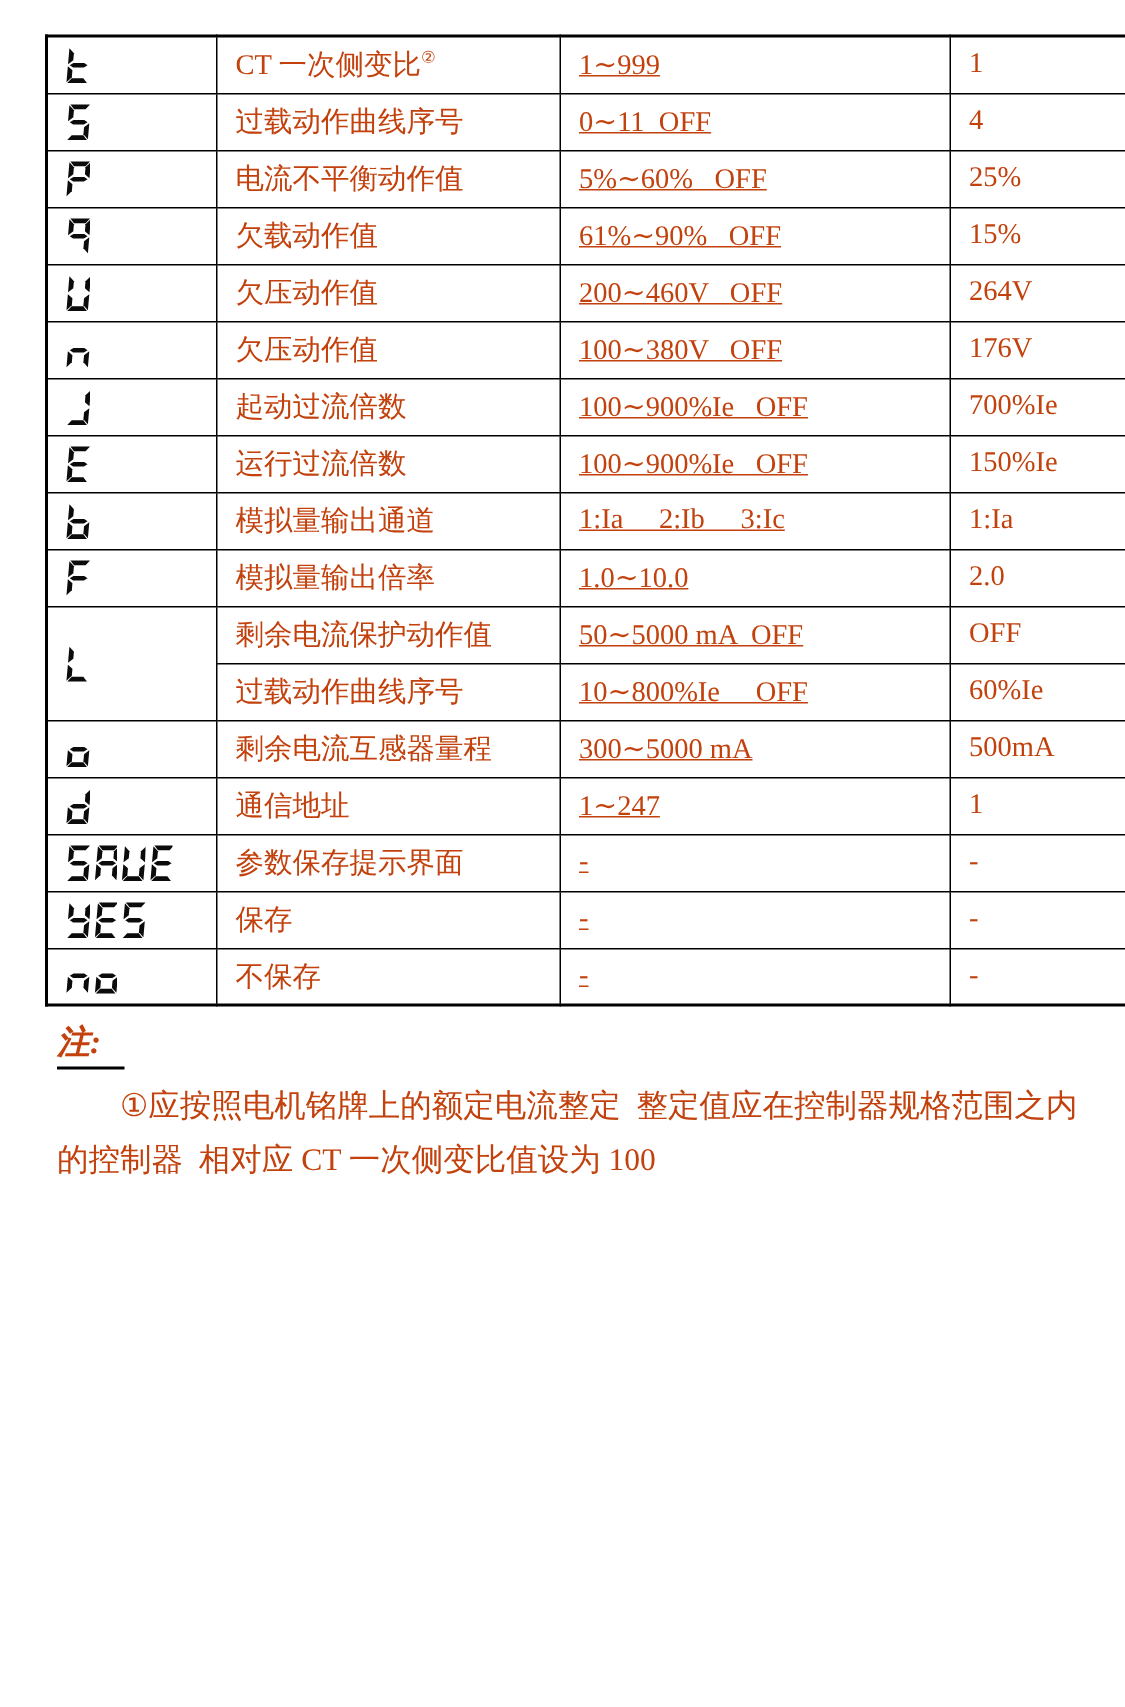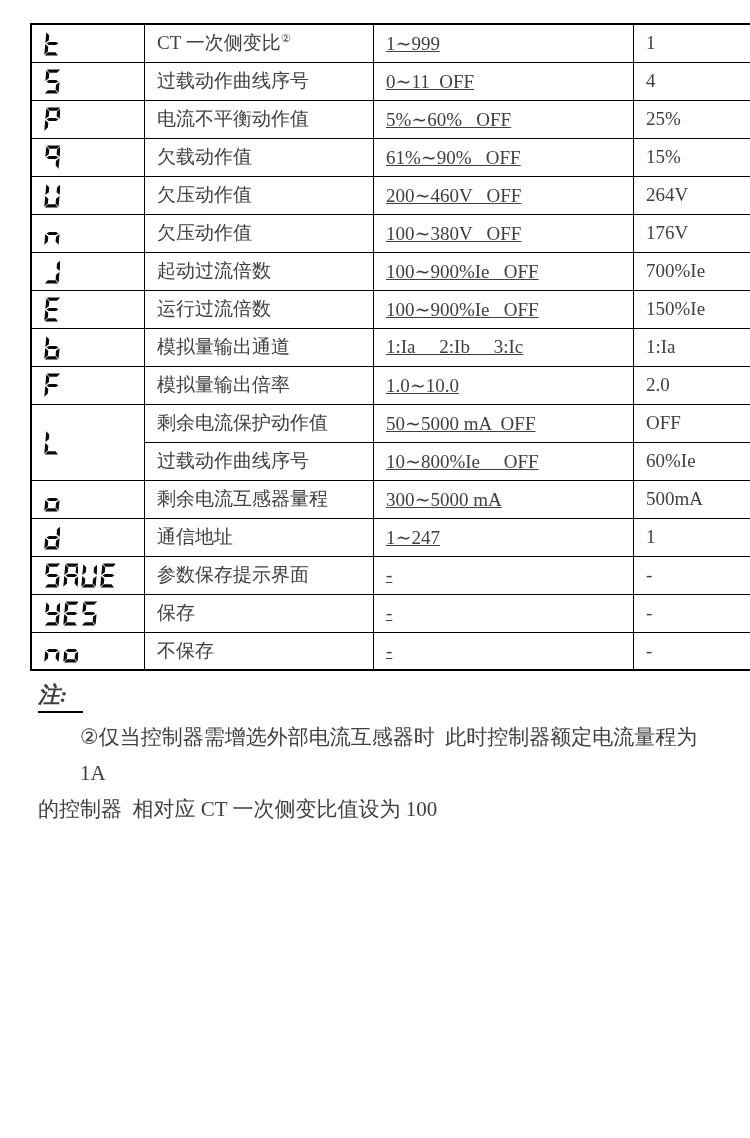--- a/index.html
+++ b/index.html
@@ -1,20 +1,20 @@
 <!DOCTYPE html>
 <html><head>
 <meta charset="utf-8">
 <style>
   html,body{margin:0;padding:0;}
   body{background:#ffffff;}
   .page{
     position:relative;
     width:750px;height:1138px;
-    background:#ffffff;color:#404040;
+    background:#ffffff;color:#c2410c;
     font-family:"Liberation Serif","DejaVu Serif","DejaVu Sans",serif;
     overflow:hidden;
   }
   table.param-table{
     position:absolute;left:30px;top:23px;
     width:690px;
     border-collapse:collapse;table-layout:fixed;
     border:2.5px solid #000;
   }
   .param-table td{
@@ -329,20 +329,20 @@
       <td class="c2">不保存</td>
       <td class="c3">-</td>
       <td class="c4">-</td>
     </tr>
   </tbody>
     </table>
 
   <div class="notes">
     <div class="note-heading">注:</div>
     <div class="note-lines">
-      <div class="note-line indent">②仅当控制器需增选外部电流互感器时  此时控制器额定电流量程为 1A</div>
+      <div class="note-line indent">①应按照电机铭牌上的额定电流整定  整定值应在控制器规格范围之内</div>
       <div class="note-line">的控制器  相对应 CT 一次侧变比值设为 100</div>
     </div>
   </div>
 
   <div class="page-number">12</div>
 
 </div>
 
 </body></html>

